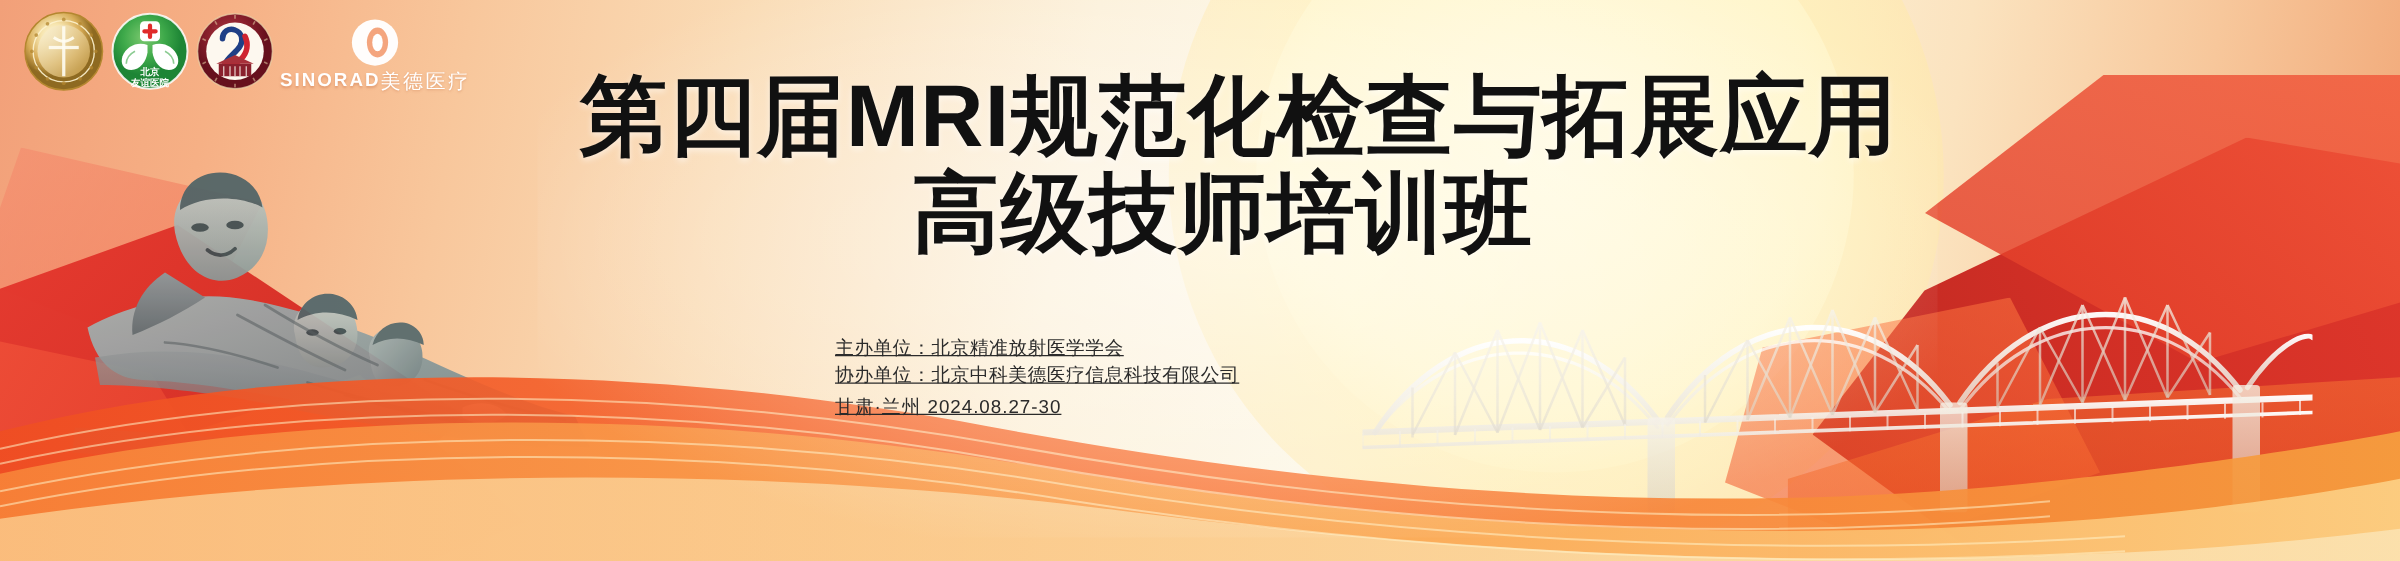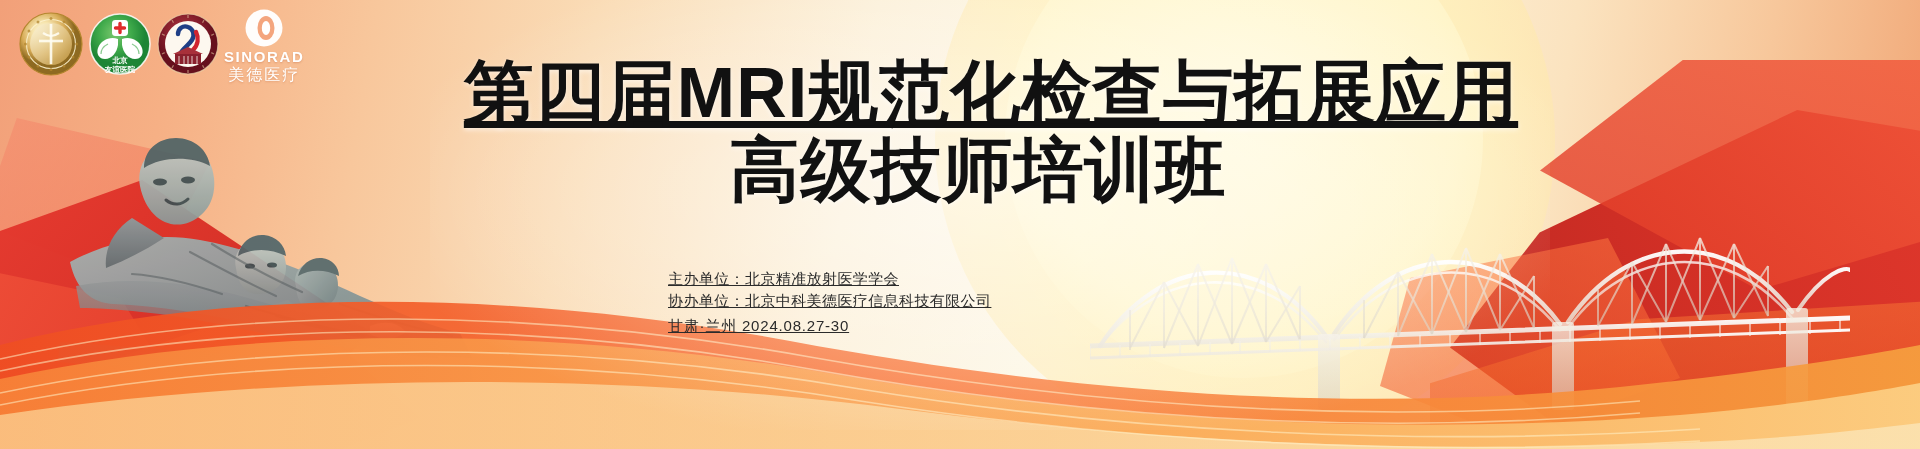--- a/index.html
+++ b/index.html
@@ -122,21 +122,21 @@
     position:absolute;left:0;top:58px;width:1920px;
     text-align:center;z-index:40;
   }
   #title-line1,#title-line2{
     margin:0;color:#111;
     font-family:"Liberation Sans","DejaVu Sans",sans-serif;
     font-weight:bold;letter-spacing:1px;
     line-height:1.02;
     text-shadow:0 2px 5px rgba(255,255,255,.55);
   }
-  #title-line1{font-size:70px;padding-left:62px;text-decoration:underline;}
+  #title-line1{font-size:70px;padding-left:62px;}
   #title-line2{font-size:70px;padding-left:36px;margin-top:6px;}
 
   
   #info-block{
     position:absolute;left:668px;top:268px;z-index:40;
     color:#2b2b2b;
     font-family:"Liberation Sans","DejaVu Sans",sans-serif;
     font-size:15px;line-height:22px;letter-spacing:.4px;text-decoration:underline;
   }
   #info-block .info-line{white-space:nowrap;}
@@ -407,21 +407,21 @@
         </g>
       </svg>
     </div>
 
     <div class="logo logo-sino">
       <svg width="40" height="40" viewBox="0 0 40 40">
         <circle cx="20" cy="20" r="18.5" fill="#ffffff" opacity="0.97"></circle>
         <ellipse cx="22" cy="20" rx="8.5" ry="12" fill="#f3a077" opacity="0.95"></ellipse>
         <ellipse cx="22" cy="20" rx="4.2" ry="7" fill="#ffffff"></ellipse>
       </svg>
-      <div style="display:flex;flex-direction:column;align-items:center;line-height:1;">
+      <div style="display:flex;flex-direction:row;align-items:center;line-height:1;">
         <span style="color:#fff;font-size:15px;font-weight:bold;letter-spacing:1.6px;
                      text-shadow:0 1px 2px rgba(180,90,50,.35);">SINORAD</span>
         <span style="color:#fff;font-size:16px;letter-spacing:2px;margin-top:3px;
                      text-shadow:0 1px 2px rgba(180,90,50,.35);">美德医疗</span>
       </div>
     </div>
   </div>
 
   <div id="title-block">
     <h1 id="title-line1">第四届MRI规范化检查与拓展应用</h1>

